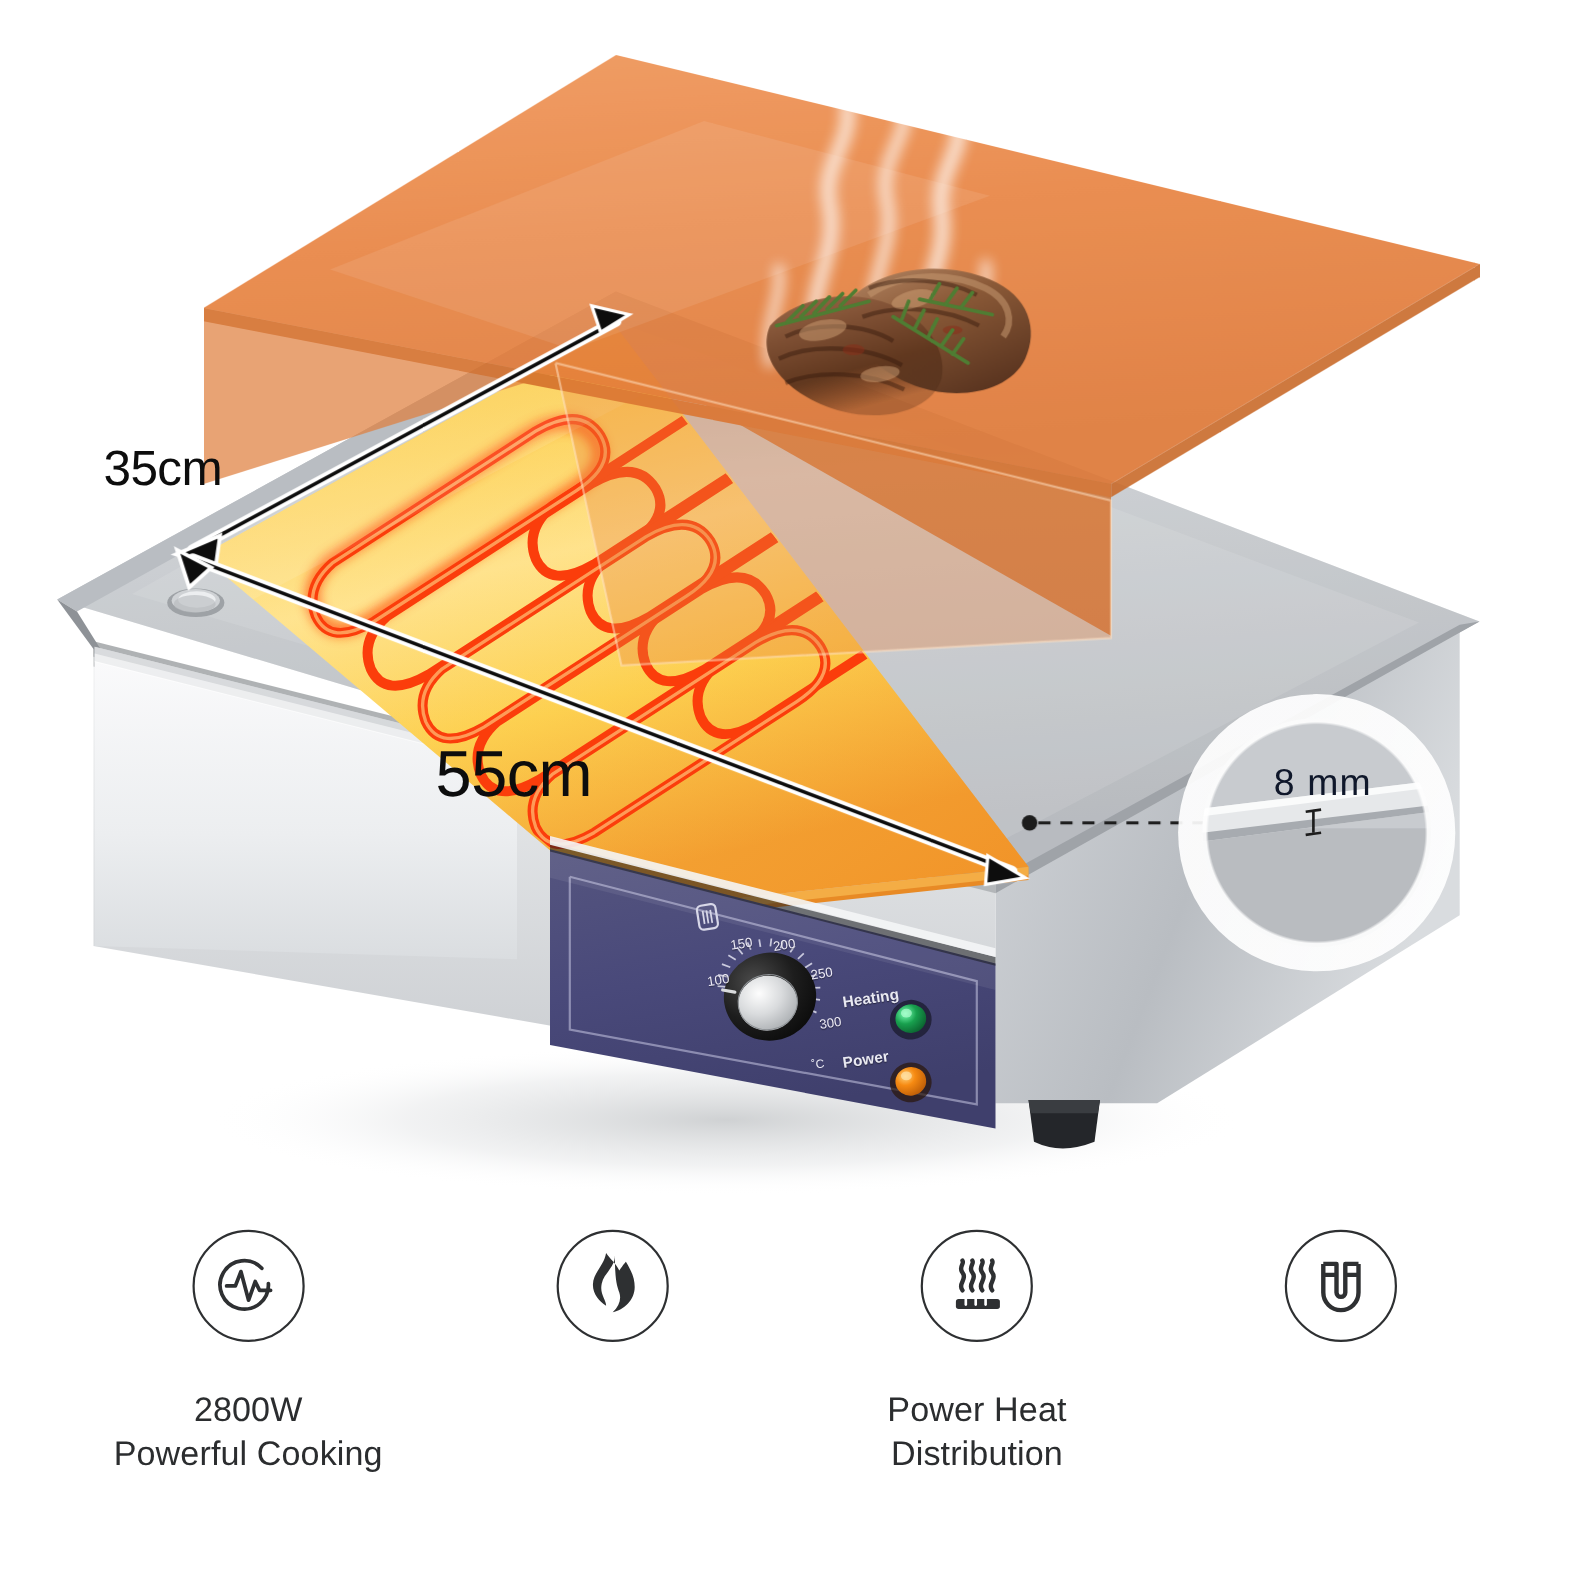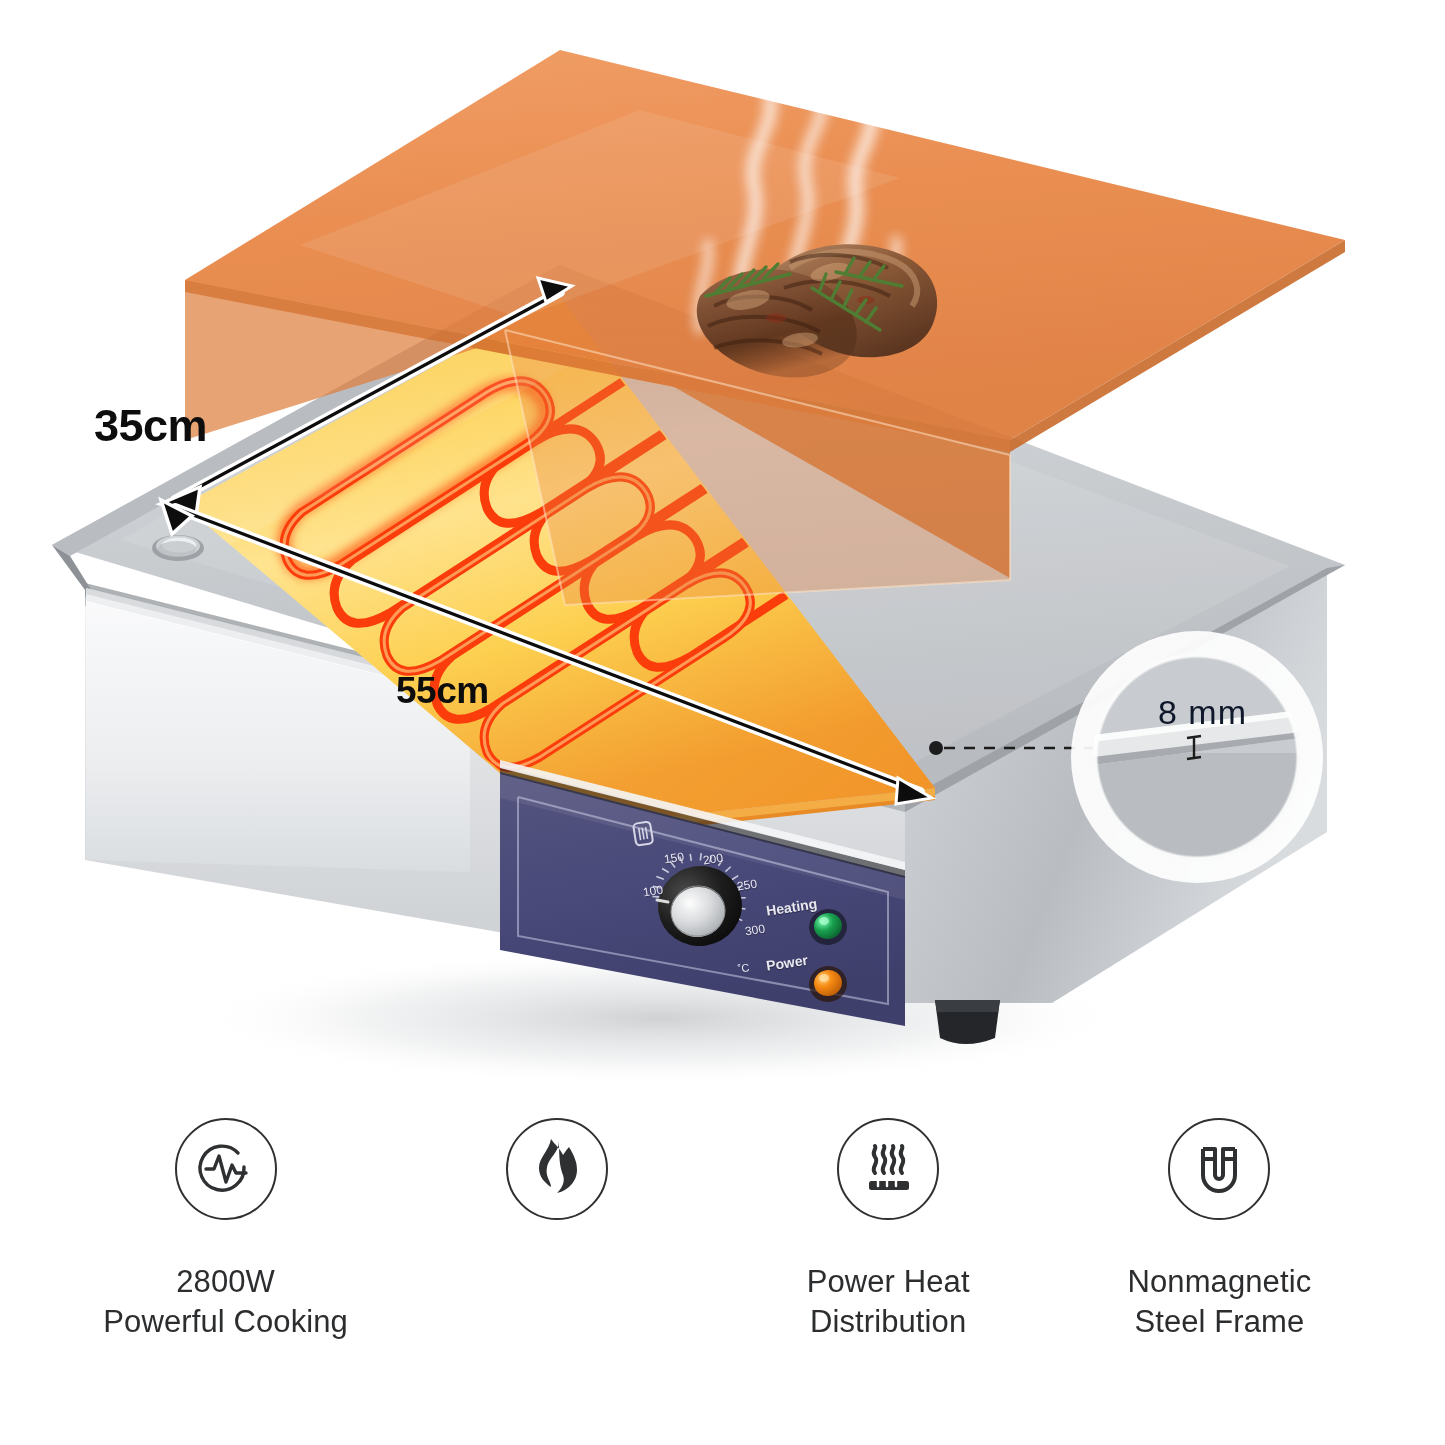--- a/index.html
+++ b/index.html
@@ -16,32 +16,32 @@
   #page-root { position:relative; width:1445px; height:1445px; background:#fff; }
 
   
   .hero { position:absolute; left:0; top:0; width:1445px; height:1110px; }
   .hero svg { position:absolute; left:0; top:0; width:1445px; height:1110px; }
 
   
   .dim-label {
     position:absolute;
     font-family:"Liberation Sans", sans-serif;
-    font-weight:bold;
+    font-weight:normal;
     color:#0d0d0d;
     letter-spacing:-0.5px;
     white-space:nowrap;
     -webkit-text-stroke:7px #ffffff;
     paint-order:stroke fill;
   }
   .dim-label span {
     -webkit-text-stroke:0;
   }
   .dim-35 { left:94px; top:400px; font-size:45px; }
-  .dim-55 { left:396px; top:670px; font-size:37px; }
+  .dim-55 { left:396px; top:670px; font-size:59px; }
 
   .mm-label {
     position:absolute;
     left:1158px; top:693px;
     font-size:34px;
     font-family:"Liberation Sans", sans-serif;
     color:#0f172a;
     letter-spacing:1px;
     white-space:nowrap;
   }
@@ -556,20 +556,16 @@
 
     <div class="feature">
       <div class="feature-icon">
         <svg width="64" height="64" viewBox="0 0 64 64" fill="none" stroke="#2e3032" stroke-width="4" stroke-linejoin="round">
           <path d="M16,12 L16,38 A16,16 0 0 0 48,38 L48,12"></path>
           <path d="M16,12 L28,12 L28,38 A4,4 0 0 0 36,38 L36,12 L48,12"></path>
           <line x1="16" y1="22" x2="28" y2="22"></line>
           <line x1="36" y1="22" x2="48" y2="22"></line>
         </svg>
       </div>
-      <div class="feature-text">
-        <span>Nonmagnetic</span>
-        <span class="l2">Steel Frame</span>
-      </div>
     </div>
 
   </div>
 </div>
 
 </body></html>

